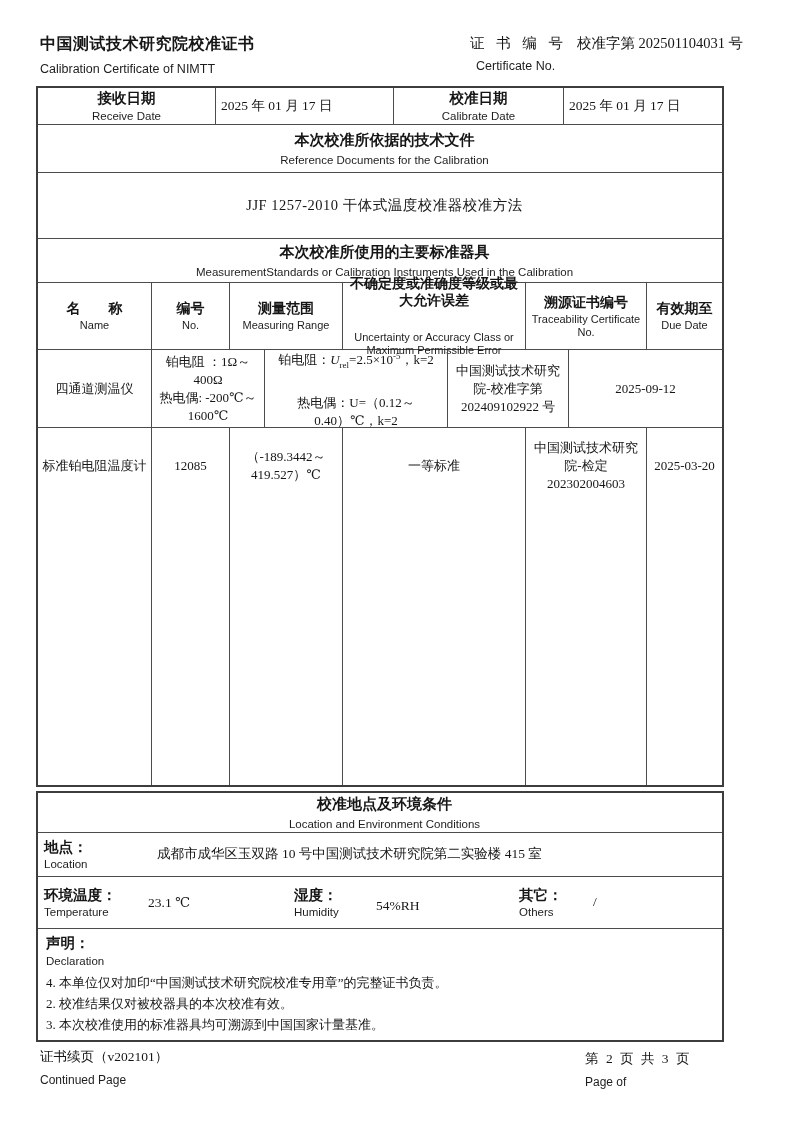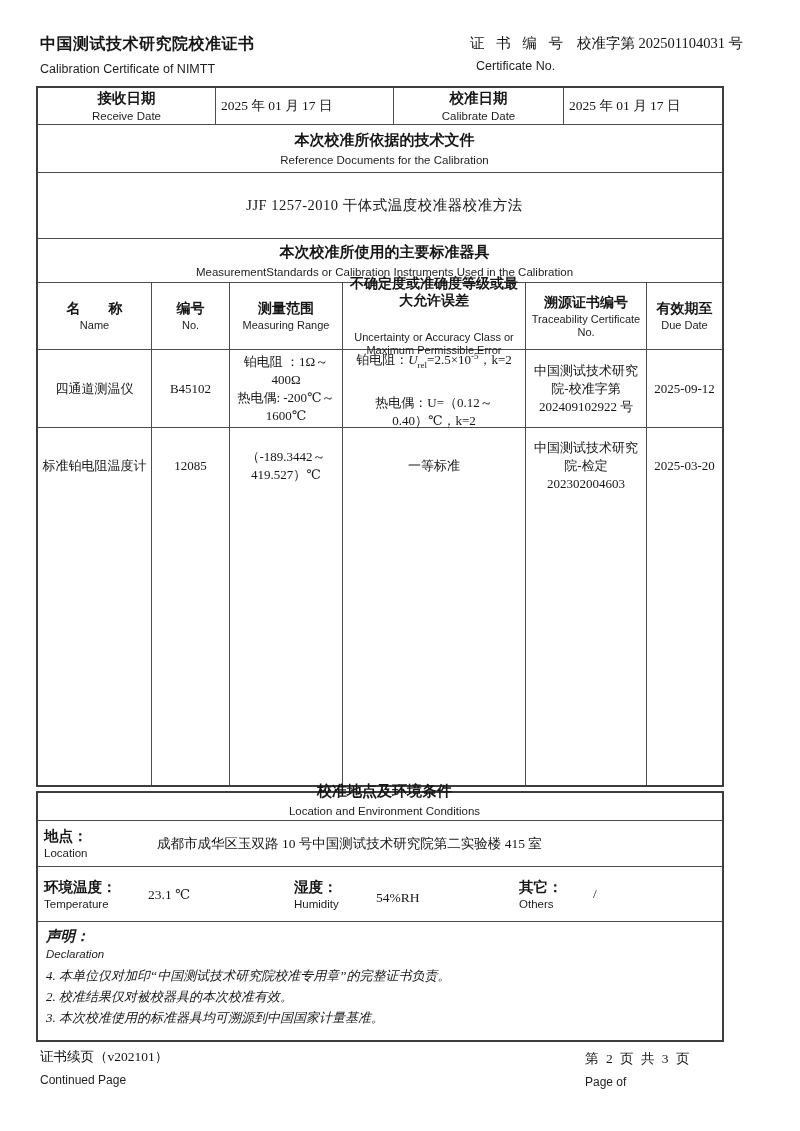--- a/index.html
+++ b/index.html
@@ -53,24 +53,24 @@
 
   .c1 { width:114px; } .c2 { width:78px; } .c3 { width:113px; }
   .c4 { width:183px;gap:20px; } .c5 { width:121px; } .c6 { flex:1; }
   .colhdr .lbl-cn { font-size:14px; line-height:17px; }
   .colhdr .lbl-en { font-size:11px; line-height:13px; }
   .body-txt { font-size:13px; line-height:18px; }
   sub.small, sup.small { font-size:9px; }
 
   
   .env-tbl { top:791px; height:251px; display:flex; flex-direction:column; }
-  .r-envhdr { height:28px;align-items:flex-end; }
+  .r-envhdr { height:40px; }
   .r-loc    { height:46px; }
   .r-env    { height:55px; }
-  .r-decl   { flex:1;font-style:italic; }
+  .r-decl   { flex:1; }
   .inline-row { flex-direction:row; justify-content:flex-start; align-items:center; text-align:left; padding:2px 6px; }
   .lblblk { display:flex; flex-direction:column; justify-content:center; }
   .lblblk .lbl-cn { text-align:left; }
   .lblblk .lbl-en { text-align:left; margin-top:1px; }
   .w-loc  { width:85px; }
   .w-temp { width:100px; }
   .w-hum  { width:78px; }
   .w-oth  { width:70px; }
   .env-val { font-size:13.5px; padding-left:4px; }
   .v-temp { width:150px; } .v-hum { width:147px;margin-top:8px; }
@@ -168,23 +168,20 @@
       <div class="cell c6">
         <div class="lbl-cn">有效期至</div>
         <div class="lbl-en en">Due Date</div>
       </div>
     </div>
 
     <div class="row r-data1">
       <div class="cell c1">
         <div class="body-txt">四通道测温仪</div>
       </div>
-      <div class="cell c2">
-        <div class="body-txt">B45102</div>
-      </div>
       <div class="cell c3">
         <div class="body-txt">铂电阻 ：1Ω～400Ω</div>
         <div class="body-txt">热电偶: -200℃～1600℃</div>
       </div>
       <div class="cell c4">
         <div class="body-txt"><span>铂电阻：</span><i>U</i><sub class="small">rel</sub><span>=2.5×10</span><sup class="small">-5</sup><span>，k=2</span></div>
         <div class="body-txt">热电偶：U=（0.12～0.40）℃，k=2</div>
       </div>
       <div class="cell c5">
         <div class="body-txt">中国测试技术研究院-校准字第 202409102922 号</div>

